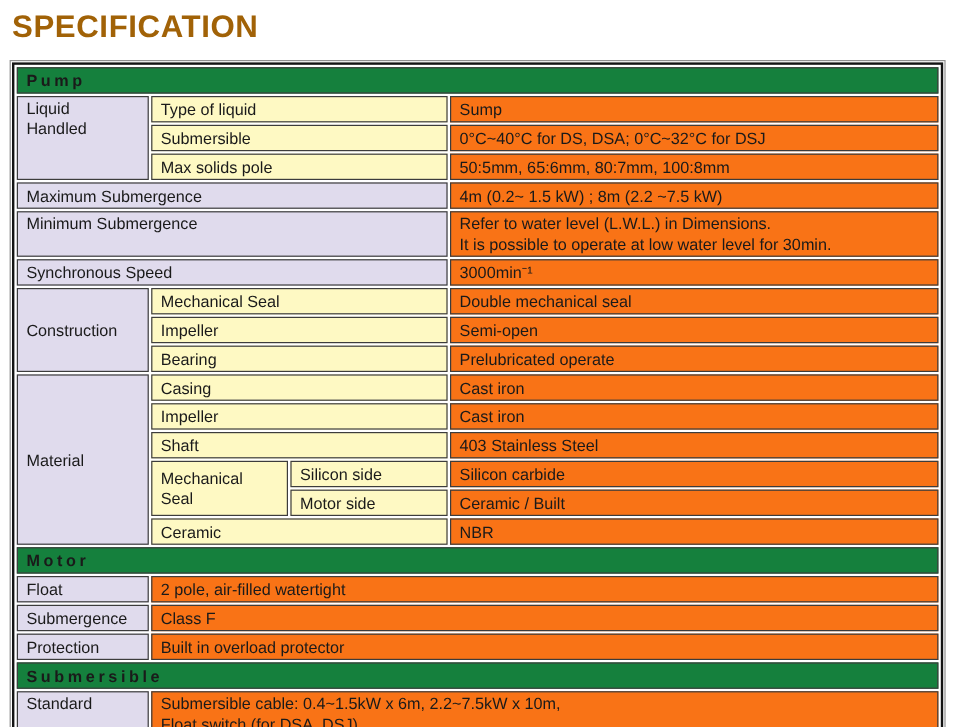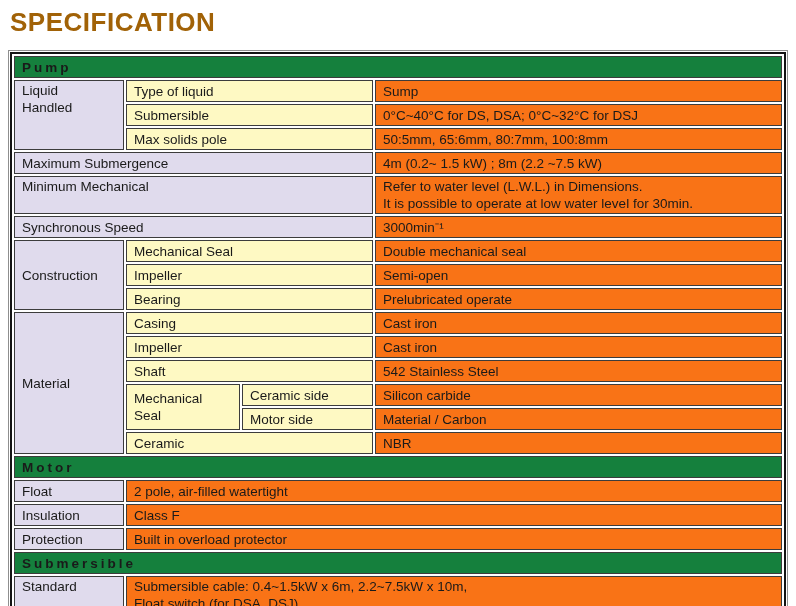--- a/index.html
+++ b/index.html
@@ -86,21 +86,21 @@
     <td colspan="2" class="cream">Max solids pole</td>
     <td class="pink">50:5mm, 65:6mm, 80:7mm, 100:8mm</td>
   </tr>
 
   <tr>
     <td colspan="3" class="lav">Maximum Submergence</td>
     <td class="pink">4m (0.2~ 1.5 kW) ; 8m (2.2 ~7.5 kW)</td>
   </tr>
 
   <tr>
-    <td colspan="3" class="lav top">Minimum Mechanical</td>
+    <td colspan="3" class="lav top">Minimum Submergence</td>
     <td class="pink ml">Refer to water level (L.W.L.) in Dimensions.
 It is possible to operate at low water level for 30min.</td>
   </tr>
 
   <tr>
     <td colspan="3" class="lav">Synchronous Speed</td>
     <td class="pink">3000min⁻¹</td>
   </tr>
 
   <tr>
@@ -121,46 +121,46 @@
     <td rowspan="6" class="lav">Material</td>
     <td colspan="2" class="cream">Casing</td>
     <td class="pink">Cast iron</td>
   </tr>
   <tr>
     <td colspan="2" class="cream">Impeller</td>
     <td class="pink">Cast iron</td>
   </tr>
   <tr>
     <td colspan="2" class="cream">Shaft</td>
-    <td class="pink">542 Stainless Steel</td>
+    <td class="pink">403 Stainless Steel</td>
   </tr>
   <tr>
     <td rowspan="2" class="cream ml">Mechanical
 Seal</td>
-    <td class="cream">Ceramic side</td>
+    <td class="cream">Silicon side</td>
     <td class="pink">Silicon carbide</td>
   </tr>
   <tr>
     <td class="cream">Motor side</td>
-    <td class="pink">Material / Carbon</td>
+    <td class="pink">Ceramic / Built</td>
   </tr>
   <tr>
     <td colspan="2" class="cream">Ceramic</td>
     <td class="pink">NBR</td>
   </tr>
 
   <tr>
     <td colspan="4" class="hdr">Motor</td>
   </tr>
   <tr>
     <td class="lav">Float</td>
     <td colspan="3" class="pink">2 pole, air-filled watertight</td>
   </tr>
   <tr>
-    <td class="lav">Insulation</td>
+    <td class="lav">Submergence</td>
     <td colspan="3" class="pink">Class F</td>
   </tr>
   <tr>
     <td class="lav">Protection</td>
     <td colspan="3" class="pink">Built in overload protector</td>
   </tr>
 
   <tr>
     <td colspan="4" class="hdr">Submersible</td>
   </tr>

